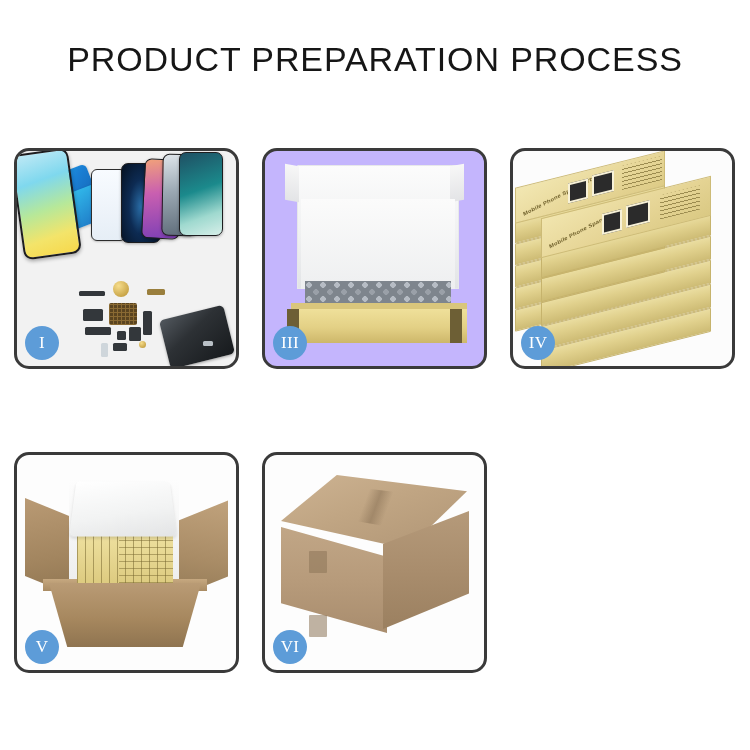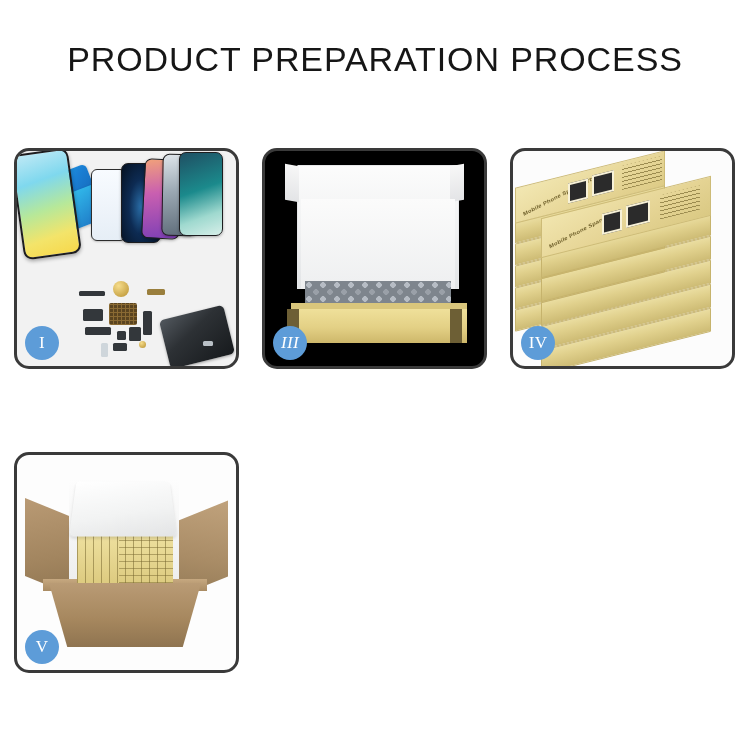--- a/index.html
+++ b/index.html
@@ -216,21 +216,21 @@
       radial-gradient(circle at 8px 9px, rgba(255,255,255,.55) 0 2.6px, transparent 3px);
     background-size: 17px 17px;
     opacity: .8;
   }
   .p2 .bagsheen {
     position: absolute; inset: 0;
     background: linear-gradient(105deg, rgba(255,255,255,.45), rgba(255,255,255,0) 45%, rgba(255,255,255,.3));
   }
 
   
-  .p3 { background: #000000; font-style: italic; }
+  .p3 { background: #c4b5fd; }
   .p3 .lid {
     position: absolute;
     left: 32px; top: 14px; width: 162px; height: 124px;
     background: linear-gradient(180deg,#fcfcfc 0%, #f0f1f2 55%, #e2e4e6 100%);
     border-radius: 2px 2px 0 0;
     box-shadow: inset 0 0 0 1px #e7e8ea;
   }
   .p3 .lid-flapL, .p3 .lid-flapR {
     position: absolute; top: 14px; width: 14px; height: 36px;
     background: linear-gradient(180deg,#f7f7f7,#e3e4e6);
@@ -496,15 +496,26 @@
           <div class="ys-lines"></div>
           <div class="ys-lines-h"></div>
         </div>
         <div class="foamlid"></div>
         <div class="carton-rim"></div>
         <div class="carton-front"></div>
       </div>
       <div class="badge">V</div>
     </div>
 
+    <div class="panel p6">
+      <div class="panel-media">
+        <div class="top"></div>
+        <div class="seam"></div>
+        <div class="faceL"></div>
+        <div class="faceR"></div>
+        <div class="tab" style="left:44px;top:96px;"></div>
+        <div class="tab" style="left:44px;top:160px;"></div>
+      </div>
+      <div class="badge">VI</div>
+    </div>
 
   </div>
 </div>
 
 </body></html>

